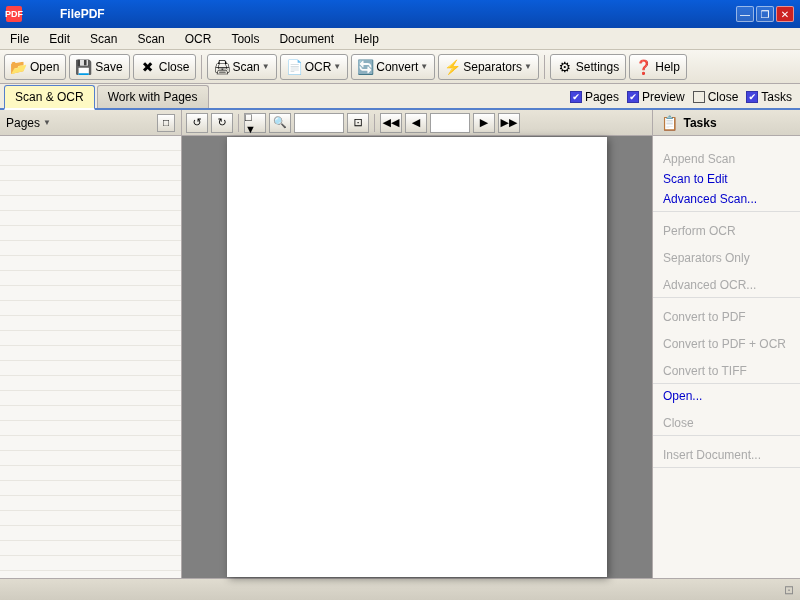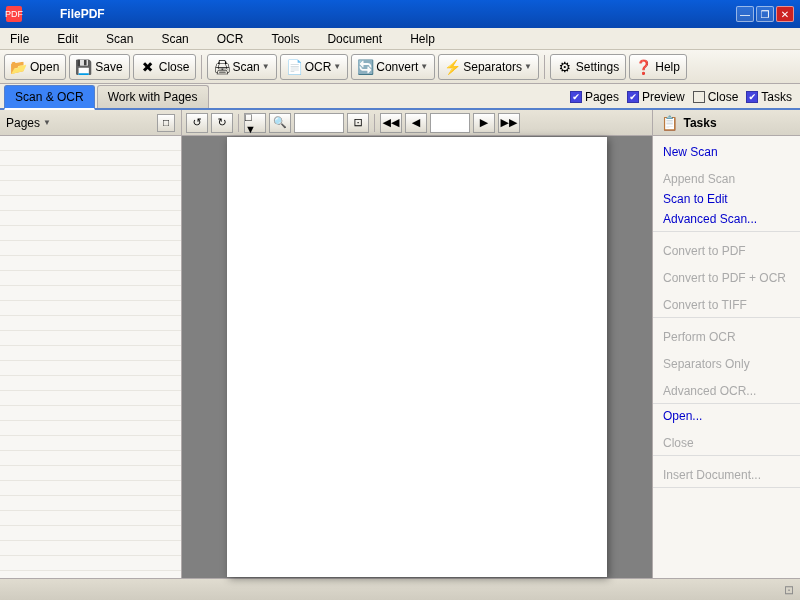--- a/index.html
+++ b/index.html
@@ -29,21 +29,21 @@
     }
     #title-icon {
       width: 16px;
       height: 16px;
       background: #ff4444;
       border-radius: 2px;
       display: flex;
       align-items: center;
       justify-content: center;
       font-size: 9px;
-      font-weight: normal;
+      font-weight: bold;
       color: white;
     }
     #title-text {
       font-size: 12px;
       font-weight: bold;
       padding-left: 32px;
     }
     #title-controls {
       display: flex;
       gap: 2px;
@@ -64,21 +64,21 @@
     .title-btn.close-btn { background: #cc2222; }
 
     
     #menu-bar {
       background: #f0ede3;
       height: 22px;
       display: flex;
       align-items: center;
       padding: 0 4px;
       border-bottom: 1px solid #c8c3b5;
-      gap: 16px;
+      gap: 8px;
     }
     .menu-item {
       padding: 2px 6px;
       cursor: pointer;
       border-radius: 2px;
       font-size: 12px;
     }
 
     
     #toolbar {
@@ -134,21 +134,21 @@
       padding: 4px 10px;
       border: 1px solid #b0aaaa;
       background: linear-gradient(to bottom, #e8e4d8, #d8d4c8);
       cursor: pointer;
       border-bottom: none;
       border-radius: 3px 3px 0 0;
       font-size: 12px;
       margin-right: 2px;
     }
     .tab.active {
-      background: #3b82f6;
+      background: #fef9c3;
       border-color: #5580cc;
       border-bottom: 2px solid white;
       position: relative;
       z-index: 1;
       margin-bottom: -2px;
     }
 
     
     #view-toggles {
       margin-left: auto;
@@ -472,39 +472,38 @@
   </div>
 
   <div id="tasks-panel">
     <div id="tasks-header">
       <span id="tasks-header-icon">📋</span>
       <span>Tasks</span>
     </div>
     <div id="tasks-list">
 
       <div class="task-section">
-        <div class="task-item enabled">New Scan</div>
         <div class="task-item disabled">Append Scan</div>
         <div class="task-item enabled">Scan to Edit</div>
         <div class="task-item enabled">Advanced Scan...</div>
+      </div>
+
+      <div class="task-section">
+        <div class="task-item disabled">Perform OCR</div>
+        <div class="task-item disabled">Separators Only</div>
+        <div class="task-item disabled">Advanced OCR...</div>
       </div>
 
       <div class="task-section">
         <div class="task-item disabled">Convert to PDF</div>
         <div class="task-item disabled">Convert to PDF + OCR</div>
         <div class="task-item disabled">Convert to TIFF</div>
       </div>
 
       <div class="task-section">
-        <div class="task-item disabled">Perform OCR</div>
-        <div class="task-item disabled">Separators Only</div>
-        <div class="task-item disabled">Advanced OCR...</div>
-      </div>
-
-      <div class="task-section">
         <div class="task-item enabled">Open...</div>
         <div class="task-item disabled">Close</div>
       </div>
 
       <div class="task-section">
         <div class="task-item disabled">Insert Document...</div>
       </div>
     </div>
   </div>
 

